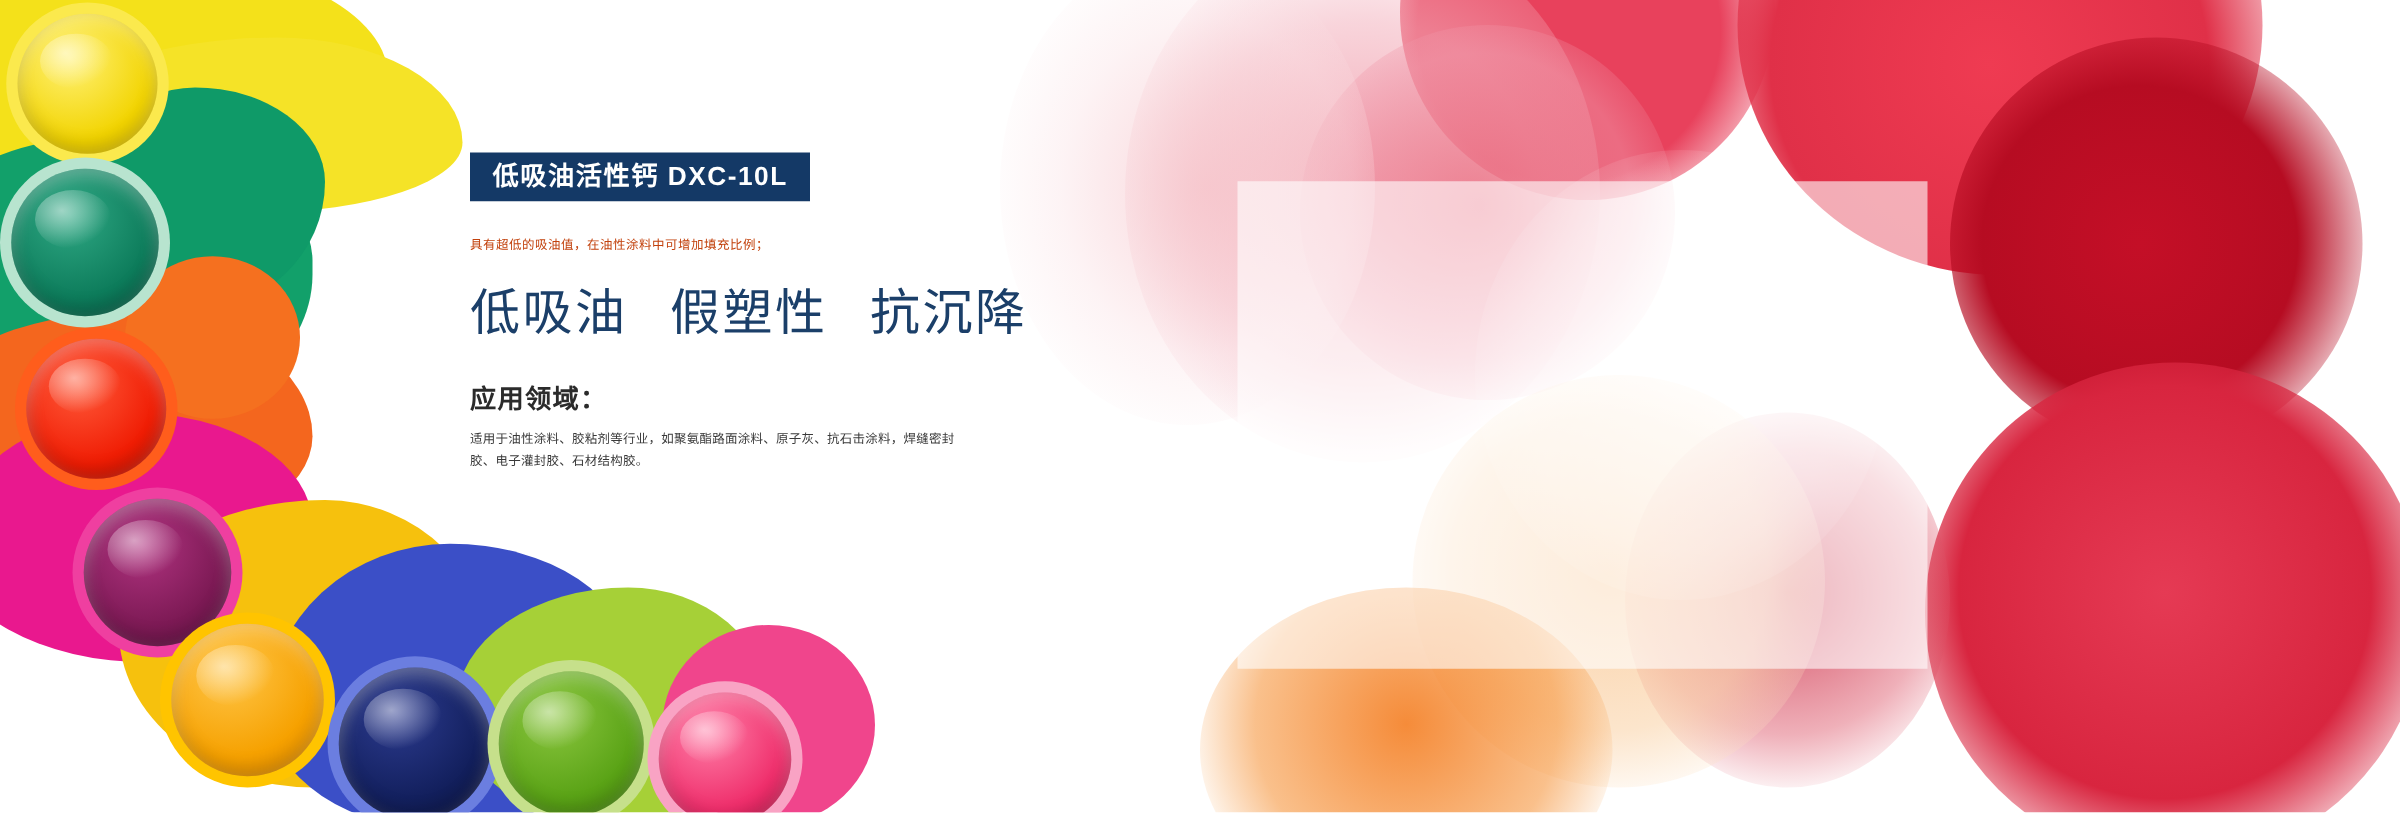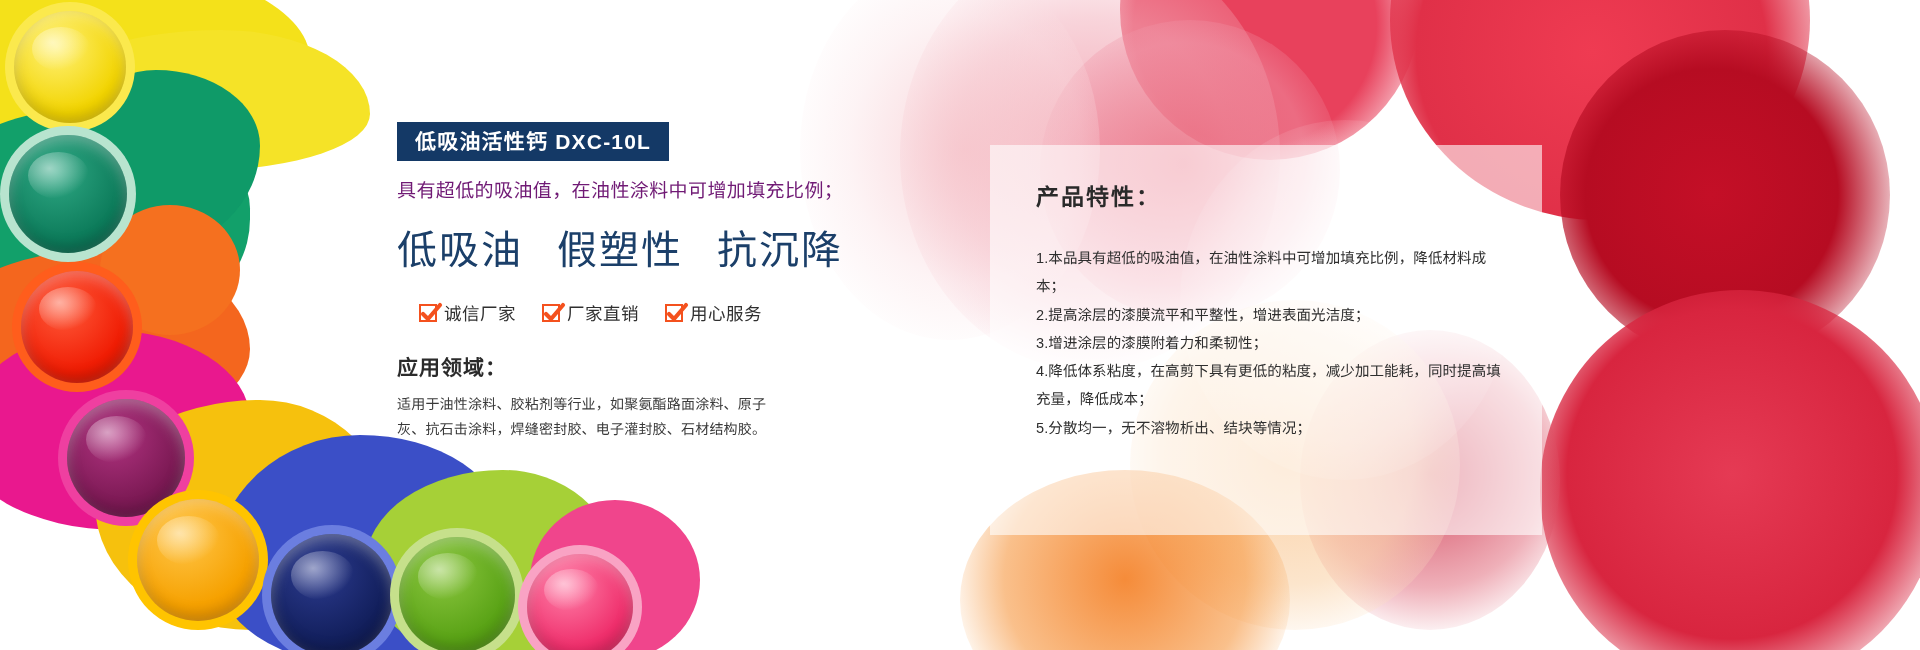--- a/index.html
+++ b/index.html
@@ -52,41 +52,41 @@
 
   
   .splash { position: absolute; border-radius: 50%; }
 
   
   .content { position: absolute; inset: 0; }
 
   
   .left-col {
     position: absolute;
-    left: 397px;
+    left: 376px;
     top: 122px;
     width: 480px;
   }
 
   .title-tag {
     display: inline-block;
     background: #143966;
     color: #ffffff;
     font-size: 21px;
     font-weight: 700;
     letter-spacing: 1.2px;
     padding: 9px 18px 9px 18px;
     line-height: 1;
     white-space: nowrap;
   }
 
   .sub-line {
-    margin-top: 14px;
-    font-size: 19px;
-    color: #701a75;
+    margin-top: 26px;
+    font-size: 10px;
+    color: #c2410c;
     letter-spacing: .4px;
     white-space: nowrap;
   }
 
   .headline {
     margin-top: 16px;
     font-size: 40px;
     font-weight: 400;
     color: #1b3f69;
     letter-spacing: 2px;
@@ -115,21 +115,21 @@
   .apply-title {
     margin-top: 26px;
     font-size: 21px;
     font-weight: 700;
     color: #2b2b2b;
     letter-spacing: 1px;
   }
   .apply-body {
     margin-top: 11px;
     width: 392px;
-    font-size: 14px;
+    font-size: 10px;
     line-height: 1.75;
     color: #3a3a3a;
     letter-spacing: .2px;
   }
   .panel-extend {
     position: absolute;
     left: 990px;
     top: 145px;
     width: 552px;
     height: 390px;
@@ -288,65 +288,24 @@
     <div class="left-col">
 
       <div class="title-tag">低吸油活性钙 DXC-10L</div>
 
       <div class="sub-line">具有超低的吸油值，在油性涂料中可增加填充比例；</div>
 
       <div class="headline">
         <span>低吸油</span><span class="gap"></span><span>假塑性</span><span class="gap"></span><span>抗沉降</span>
       </div>
 
-      <div class="badges">
-
-        <div class="badge">
-          <span class="box">
-            <svg width="24" height="24" viewBox="0 0 24 24" aria-hidden="true">
-              <path d="M4 13 L9 18 L21 4" fill="none" stroke="#f4511e" stroke-width="4.2" stroke-linecap="round" stroke-linejoin="round"></path>
-            </svg>
-          </span>
-          <span class="lbl">诚信厂家</span>
-        </div>
-
-        <div class="badge">
-          <span class="box">
-            <svg width="24" height="24" viewBox="0 0 24 24" aria-hidden="true">
-              <path d="M4 13 L9 18 L21 4" fill="none" stroke="#f4511e" stroke-width="4.2" stroke-linecap="round" stroke-linejoin="round"></path>
-            </svg>
-          </span>
-          <span class="lbl">厂家直销</span>
-        </div>
-
-        <div class="badge">
-          <span class="box">
-            <svg width="24" height="24" viewBox="0 0 24 24" aria-hidden="true">
-              <path d="M4 13 L9 18 L21 4" fill="none" stroke="#f4511e" stroke-width="4.2" stroke-linecap="round" stroke-linejoin="round"></path>
-            </svg>
-          </span>
-          <span class="lbl">用心服务</span>
-        </div>
-
-      </div>
 
       <div class="apply-title">应用领域：</div>
 
       <div class="apply-body">适用于油性涂料、胶粘剂等行业，如聚氨酯路面涂料、原子灰、抗石击涂料，焊缝密封胶、电子灌封胶、石材结构胶。</div>
     </div>
 
     <div class="panel-extend"></div>
 
-    <div class="panel-inner">
-      <div class="panel-title">产品特性：</div>
-
-      <ul class="feature-list">
-        <li>1.本品具有超低的吸油值，在油性涂料中可增加填充比例，降低材料成本；</li>
-        <li>2.提高涂层的漆膜流平和平整性，增进表面光洁度；</li>
-        <li>3.增进涂层的漆膜附着力和柔韧性；</li>
-        <li>4.降低体系粘度，在高剪下具有更低的粘度，减少加工能耗，同时提高填充量，降低成本；</li>
-        <li>5.分散均一，无不溶物析出、结块等情况；</li>
-      </ul>
-    </div>
 
 
   </div>
 </div>
 
 </body></html>

